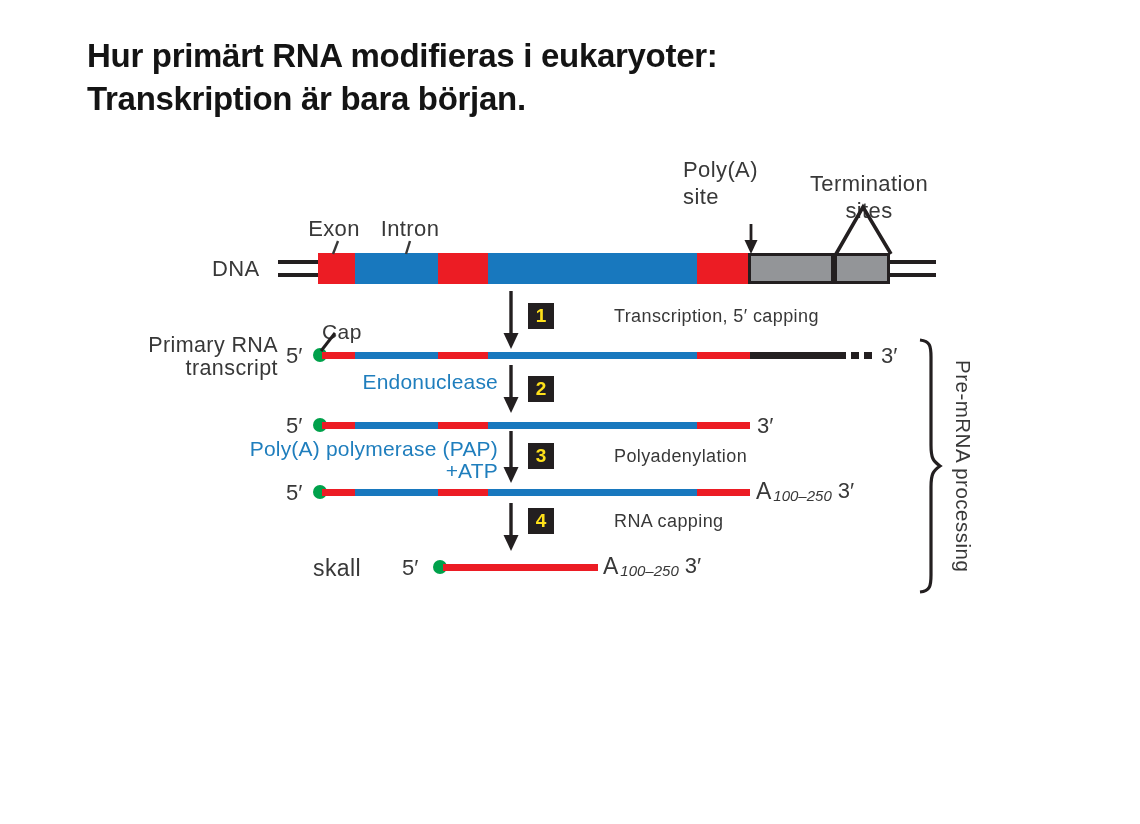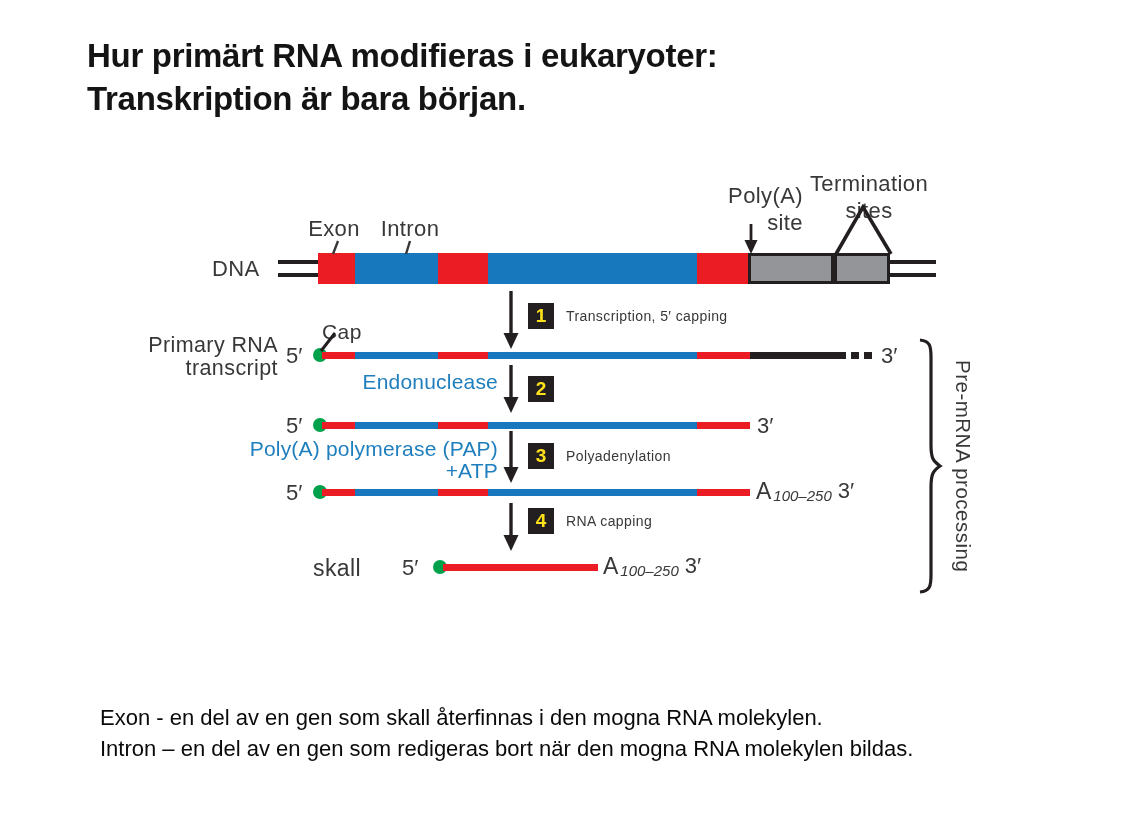--- a/index.html
+++ b/index.html
@@ -35,21 +35,21 @@
   .seg.tail{background:var(--outline-black);}
   .seg.tail_dashed{background:repeating-linear-gradient(90deg,var(--outline-black) 0 8px,transparent 8px 13px);}
   .strand{position:absolute;height:4px;background:var(--outline-black);}
 
   .dot{position:absolute;width:14px;height:14px;border-radius:50%;background:var(--cap-green);}
 
   .prime{font-size:22px;color:var(--figure-text);letter-spacing:0;}
 
   .step-box{position:absolute;width:26px;height:26px;background:var(--outline-black);color:var(--step-num-yellow);
             font-size:19px;font-weight:bold;display:flex;align-items:center;justify-content:center;}
-  .step-label{position:absolute;height:26px;line-height:26px;font-size:14px;color:var(--figure-text);letter-spacing:0.4px;white-space:nowrap;}
+  .step-label{position:absolute;height:26px;line-height:26px;font-size:18px;color:var(--figure-text);letter-spacing:0.4px;white-space:nowrap;margin-left:48px;}
 
   .enzyme{position:absolute;color:var(--enzyme-blue);font-size:21px;text-align:right;letter-spacing:0.2px;white-space:nowrap;}
 
   .atail{position:absolute;display:flex;align-items:flex-start;color:var(--figure-text);white-space:nowrap;}
   .atail .a{font-size:23px;}
   .atail .sub{font-size:15px;font-style:italic;position:relative;top:9px;padding-left:2px;letter-spacing:0;}
   .atail .p3{font-size:22px;margin-left:6px;}
 
   .vlabel{writing-mode:vertical-rl;text-align:center;font-size:20.5px;color:var(--figure-text);letter-spacing:0.5px;}
 
@@ -80,21 +80,21 @@
       <div class="seg exon" style="width: 50px;"></div>
       <div class="seg intron" style="width: 209px;"></div>
       <div class="seg exon" style="width: 51px;"></div>
       <div class="seg downstream" style="width: 86px;"></div>
       <div class="seg downstream" style="width: 56px;"></div>
     </div>
 
   <div class="abs fig-text f22" style="left:300px;top:216px;width:68px;text-align:center;">Exon</div>
   <div class="abs fig-text f22" style="left:372px;top:216px;width:76px;text-align:center;">Intron</div>
 
-  <div class="abs fig-text f22" style="left:683px;top:182px;width:120px;text-align:right;line-height:27px;">
+  <div class="abs fig-text f22" style="left:683px;top:156px;width:120px;text-align:left;line-height:27px;">
     <div>Poly(A)</div>
     <div>site</div>
   </div>
   <div class="abs fig-text f22" style="left:798px;top:170px;width:142px;text-align:center;line-height:27px;">
     <div>Termination</div>
     <div>sites</div>
   </div>
 
   <div class="abs fig-text" style="left:129px;top:334px;width:149px;text-align:right;font-size:21.5px;line-height:23px;">
     <div>Primary RNA</div>
@@ -188,18 +188,14 @@
 
     <line x1="511" y1="431" x2="511" y2="469" stroke="#231F20" stroke-width="3.4"></line>
     <polygon points="503.5,467 518.5,467 511,483" fill="#231F20"></polygon>
 
     <line x1="511" y1="503" x2="511" y2="537" stroke="#231F20" stroke-width="3.4"></line>
     <polygon points="503.5,535 518.5,535 511,551" fill="#231F20"></polygon>
 
     <path d="M920,340 C930,341 931,346 931,357 L931,445 C931,458 933,461 940,466 C933,471 931,474 931,487 L931,575 C931,586 930,591 920,592" fill="none" stroke="#231F20" stroke-width="3.2"></path>
   </svg>
 
-  <div class="abs footnote">
-    <div>Exon -  en del av en gen som skall återfinnas i den mogna RNA molekylen.</div>
-    <div>Intron – en del av en gen som redigeras bort när den mogna RNA molekylen bildas.</div>
-  </div>
 
 </div>
 
 </body></html>

